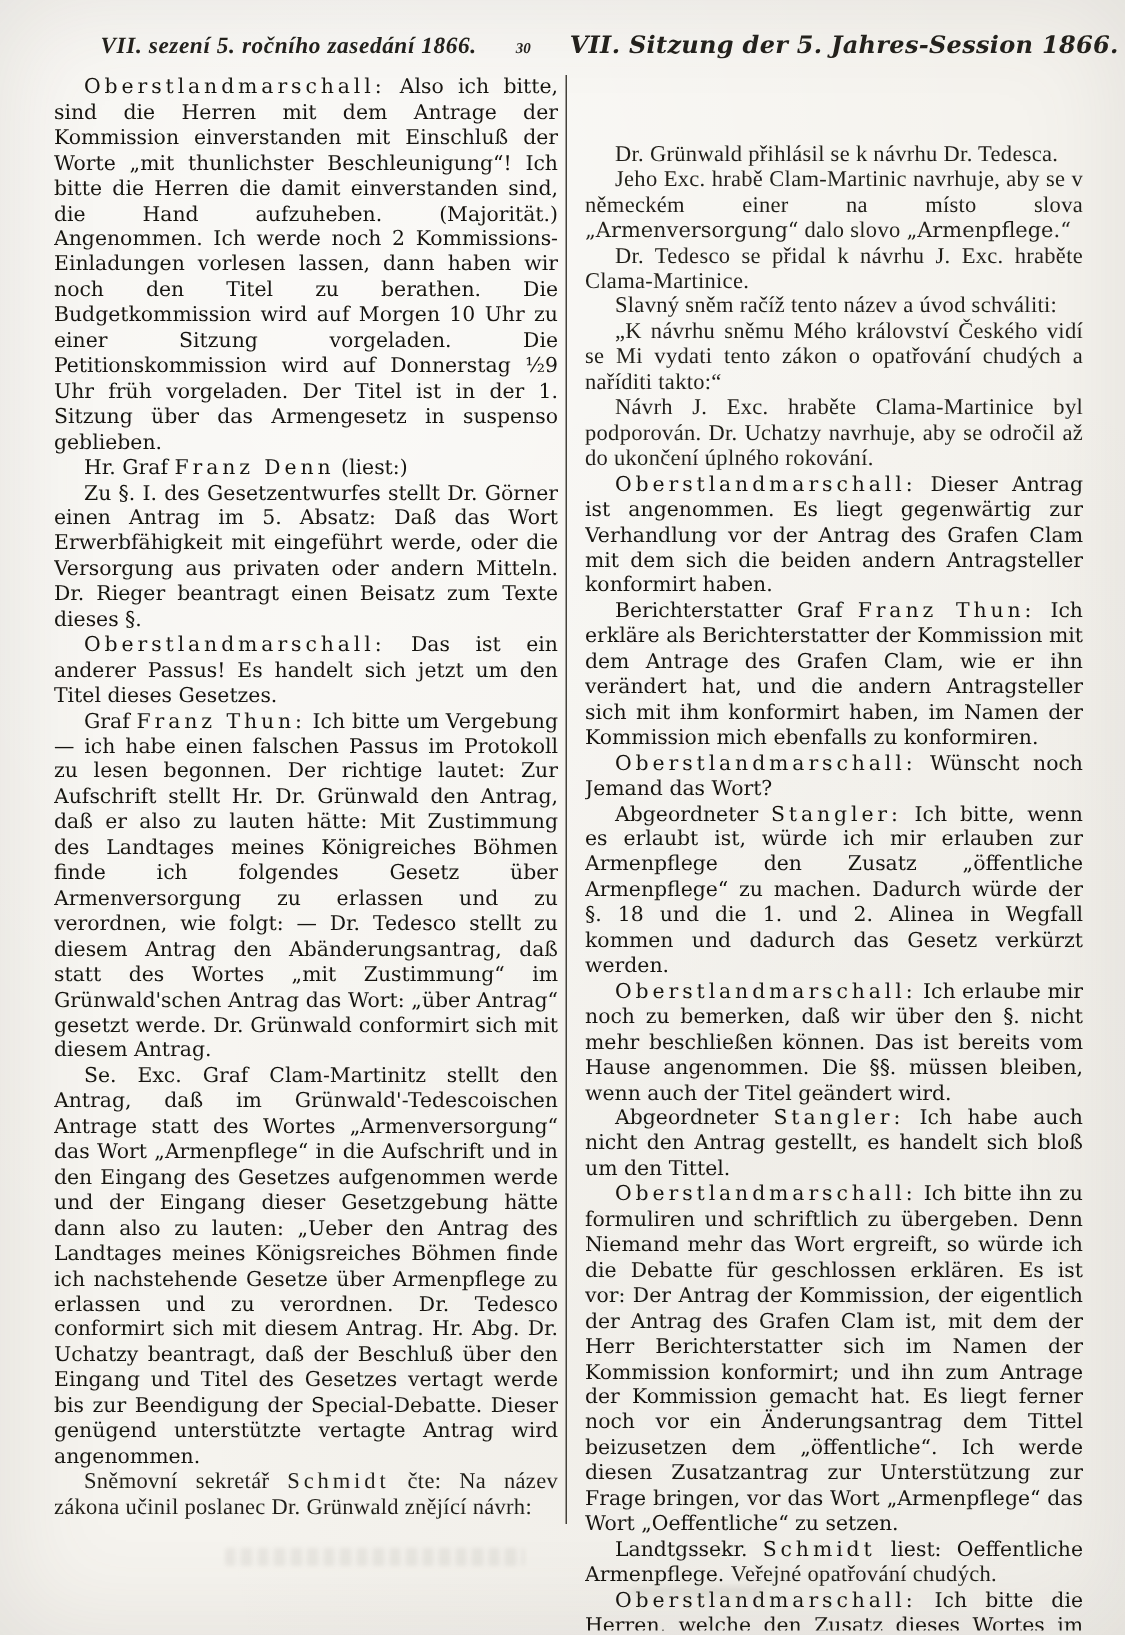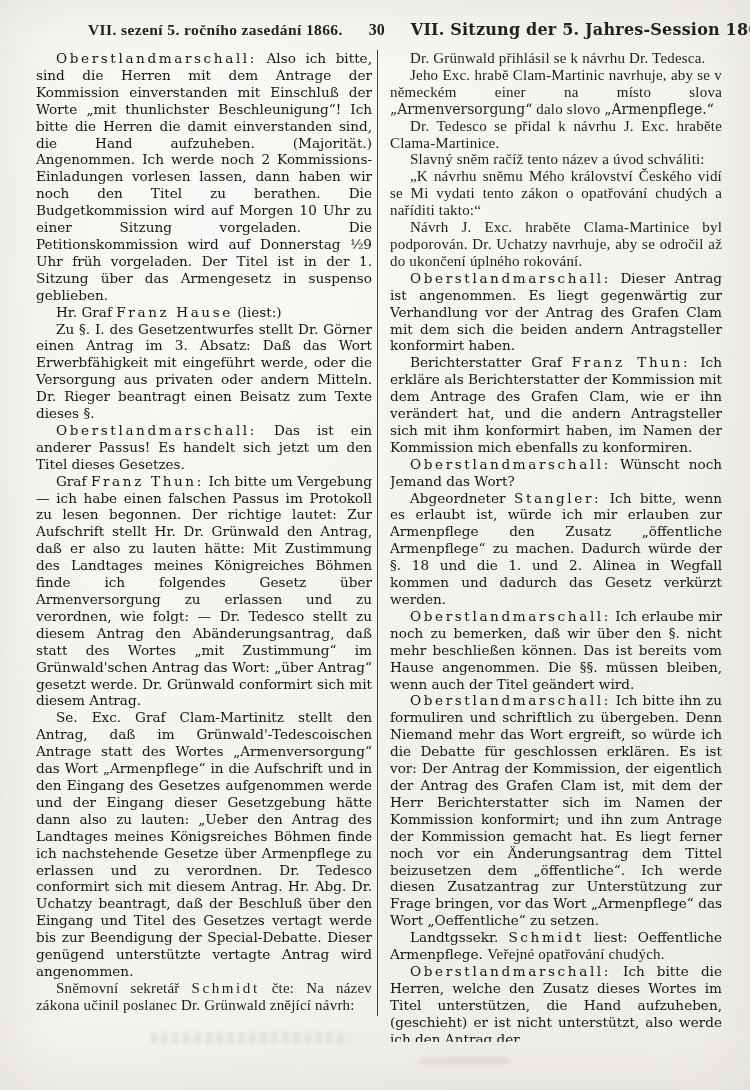--- a/index.html
+++ b/index.html
@@ -13,47 +13,48 @@
     background:
       radial-gradient(ellipse at 30% 20%, rgba(255,255,255,.55), rgba(255,255,255,0) 60%),
       radial-gradient(ellipse at 75% 80%, rgba(120,115,100,.05), rgba(0,0,0,0) 55%),
       #f5f3ee;
     box-shadow:inset 0 0 70px rgba(90,85,70,.12);
   }
   
   .header{
     position:absolute;left:0;top:20px;width:638px;
     display:grid;grid-template-columns:1fr auto 1fr;align-items:baseline;
-    padding:0 44px;box-sizing:border-box;
+    padding:0 23px;box-sizing:border-box;
     color:#23211c;
+    font-style:italic;
   }
   .h-left{
     font-family:"Liberation Serif",serif;font-weight:bold;font-size:15.5px;
     padding-left:44px;letter-spacing:.4px;white-space:nowrap;
   }
   .h-num{
-    font-family:"Liberation Serif",serif;font-weight:bold;font-size:16px;
+    font-family:"Liberation Serif",serif;font-weight:bold;font-size:10px;
     padding:0 26px;
   }
   .h-right{
     font-family:"DejaVu Serif",serif;font-weight:bold;font-size:16px;
     text-align:right;letter-spacing:.2px;white-space:nowrap;
   }
   
   .divider{
     position:absolute;left:377px;top:50px;height:966px;width:0;
     border-left:1.4px solid #45423b;
   }
   
   .col{
     position:absolute;top:50px;height:992px;overflow:hidden;
     text-align:justify;color:#1d1b16;
   }
   .col-left{left:36px;width:336px;}
-  .col-right{left:390px;width:332px;}
+  .col-right{left:390px;width:332px;margin-top:45px;}
   p.para{margin:0;text-indent:20px;}
   p.nojust{text-align:left;}
   p.noindent{text-indent:0;}
   .fraktur{
     font-family:"DejaVu Serif",serif;
     font-size:13.6px;line-height:16.9px;
     color:#171510;
   }
   .roman{
     font-family:"Liberation Serif",serif;
@@ -82,39 +83,40 @@
   <div class="header">
     <div class="h-left">VII. sezení 5. ročního zasedání 1866.</div>
     <div class="h-num">30</div>
     <div class="h-right">VII. Sitzung der 5. Jahres-Session 1866.</div>
   </div>
 
   <div class="divider"></div>
 
   <div class="col col-left">
       <p class="para fraktur"><span class="sp">Oberstlandmarschall:</span><span class=""> Also ich bitte, sind die Herren mit dem Antrage der Kommission einverstanden mit Einschluß der Worte „mit thunlichster Beschleunigung“! Ich bitte die Herren die damit einverstanden sind, die Hand aufzuheben. (Majorität.) Angenommen. Ich werde noch 2 Kommissions-Einladungen vorlesen lassen, dann haben wir noch den Titel zu berathen. Die Budgetkommission wird auf Morgen 10 Uhr zu einer Sitzung vorgeladen. Die Petitionskommission wird auf Donnerstag ½9 Uhr früh vorgeladen. Der Titel ist in der 1. Sitzung über das Armengesetz in suspenso geblieben.</span></p>
-      <p class="para fraktur nojust"><span class="">Hr. Graf </span><span class="sp">Franz Hause</span><span class=""> (liest:)</span></p>
-      <p class="para fraktur"><span class="">Zu §. I. des Gesetzentwurfes stellt Dr. Görner einen Antrag im 3. Absatz: Daß das Wort Erwerbfähigkeit mit eingeführt werde, oder die Versorgung aus privaten oder andern Mitteln. Dr. Rieger beantragt einen Beisatz zum Texte dieses §.</span></p>
+      <p class="para fraktur nojust"><span class="">Hr. Graf </span><span class="sp">Franz Denn</span><span class=""> (liest:)</span></p>
+      <p class="para fraktur"><span class="">Zu §. I. des Gesetzentwurfes stellt Dr. Görner einen Antrag im 5. Absatz: Daß das Wort Erwerbfähigkeit mit eingeführt werde, oder die Versorgung aus privaten oder andern Mitteln. Dr. Rieger beantragt einen Beisatz zum Texte dieses §.</span></p>
       <p class="para fraktur"><span class="sp">Oberstlandmarschall:</span><span class=""> Das ist ein anderer Passus! Es handelt sich jetzt um den Titel dieses Gesetzes.</span></p>
       <p class="para fraktur"><span class="">Graf </span><span class="sp">Franz Thun:</span><span class=""> Ich bitte um Vergebung — ich habe einen falschen Passus im Protokoll zu lesen begonnen. Der richtige lautet: Zur Aufschrift stellt Hr. Dr. Grünwald den Antrag, daß er also zu lauten hätte: Mit Zustimmung des Landtages meines Königreiches Böhmen finde ich folgendes Gesetz über Armenversorgung zu erlassen und zu verordnen, wie folgt: — Dr. Tedesco stellt zu diesem Antrag den Abänderungsantrag, daß statt des Wortes „mit Zustimmung“ im Grünwald'schen Antrag das Wort: „über Antrag“ gesetzt werde. Dr. Grünwald conformirt sich mit diesem Antrag.</span></p>
       <p class="para fraktur"><span class="">Se. Exc. Graf Clam-Martinitz stellt den Antrag, daß im Grünwald'-Tedescoischen Antrage statt des Wortes „Armenversorgung“ das Wort „Armenpflege“ in die Aufschrift und in den Eingang des Gesetzes aufgenommen werde und der Eingang dieser Gesetzgebung hätte dann also zu lauten: „Ueber den Antrag des Landtages meines Königsreiches Böhmen finde ich nachstehende Gesetze über Armenpflege zu erlassen und zu verordnen. Dr. Tedesco conformirt sich mit diesem Antrag. Hr. Abg. Dr. Uchatzy beantragt, daß der Beschluß über den Eingang und Titel des Gesetzes vertagt werde bis zur Beendigung der Special-Debatte. Dieser genügend unterstützte vertagte Antrag wird angenommen.</span></p>
       <p class="para roman"><span class="">Sněmovní sekretář </span><span class="sp">Schmidt</span><span class=""> čte: Na název zákona učinil poslanec Dr. Grünwald znějící návrh:</span></p>
     </div>
   <div class="col col-right">
       <p class="para roman"><span class="">Dr. Grünwald přihlásil se k návrhu Dr. Tedesca.</span></p>
       <p class="para roman"><span class="">Jeho Exc. hrabě Clam-Martinic navrhuje, aby se v německém einer na místo slova </span><span class=" fr">„Armenversorgung“</span><span class=""> dalo slovo </span><span class=" fr">„Armenpflege.“</span></p>
       <p class="para roman"><span class="">Dr. Tedesco se přidal k návrhu J. Exc. hraběte Clama-Martinice.</span></p>
       <p class="para roman"><span class="">Slavný sněm račíž tento název a úvod schváliti:</span></p>
       <p class="para roman"><span class="">„K návrhu sněmu Mého království Českého vidí se Mi vydati tento zákon o opatřování chudých a naříditi takto:“</span></p>
       <p class="para roman"><span class="">Návrh J. Exc. hraběte Clama-Martinice byl podporován. Dr. Uchatzy navrhuje, aby se odročil až do ukončení úplného rokování.</span></p>
       <p class="para fraktur"><span class="sp">Oberstlandmarschall:</span><span class=""> Dieser Antrag ist angenommen. Es liegt gegenwärtig zur Verhandlung vor der Antrag des Grafen Clam mit dem sich die beiden andern Antragsteller konformirt haben.</span></p>
       <p class="para fraktur"><span class="">Berichterstatter Graf </span><span class="sp">Franz Thun:</span><span class=""> Ich erkläre als Berichterstatter der Kommission mit dem Antrage des Grafen Clam, wie er ihn verändert hat, und die andern Antragsteller sich mit ihm konformirt haben, im Namen der Kommission mich ebenfalls zu konformiren.</span></p>
       <p class="para fraktur"><span class="sp">Oberstlandmarschall:</span><span class=""> Wünscht noch Jemand das Wort?</span></p>
       <p class="para fraktur"><span class="">Abgeordneter </span><span class="sp">Stangler:</span><span class=""> Ich bitte, wenn es erlaubt ist, würde ich mir erlauben zur Armenpflege den Zusatz „öffentliche Armenpflege“ zu machen. Dadurch würde der §. 18 und die 1. und 2. Alinea in Wegfall kommen und dadurch das Gesetz verkürzt werden.</span></p>
       <p class="para fraktur"><span class="sp">Oberstlandmarschall:</span><span class=""> Ich erlaube mir noch zu bemerken, daß wir über den §. nicht mehr beschließen können. Das ist bereits vom Hause angenommen. Die §§. müssen bleiben, wenn auch der Titel geändert wird.</span></p>
+      <p class="para fraktur"><span class="">Abgeordneter </span><span class="sp">Stangler:</span><span class=""> Ich habe auch nicht den Antrag gestellt, es handelt sich bloß um den Tittel.</span></p>
       <p class="para fraktur"><span class="sp">Oberstlandmarschall:</span><span class=""> Ich bitte ihn zu formuliren und schriftlich zu übergeben. Denn Niemand mehr das Wort ergreift, so würde ich die Debatte für geschlossen erklären. Es ist vor: Der Antrag der Kommission, der eigentlich der Antrag des Grafen Clam ist, mit dem der Herr Berichterstatter sich im Namen der Kommission konformirt; und ihn zum Antrage der Kommission gemacht hat. Es liegt ferner noch vor ein Änderungsantrag dem Tittel beizusetzen dem „öffentliche“. Ich werde diesen Zusatzantrag zur Unterstützung zur Frage bringen, vor das Wort „Armenpflege“ das Wort „Oeffentliche“ zu setzen.</span></p>
       <p class="para fraktur"><span class="">Landtgssekr. </span><span class="sp">Schmidt</span><span class=""> liest: Oeffentliche Armenpflege. </span><span class=" roman">Veřejné opatřování chudých.</span></p>
       <p class="para fraktur"><span class="sp">Oberstlandmarschall:</span><span class=""> Ich bitte die Herren, welche den Zusatz dieses Wortes im Titel unterstützen, die Hand aufzuheben, (geschieht) er ist nicht unterstützt, also werde ich den Antrag der</span></p>
     </div>
 
   <div class="ghost"></div>
   <div class="ghost2"></div>
 
 </div>
 

